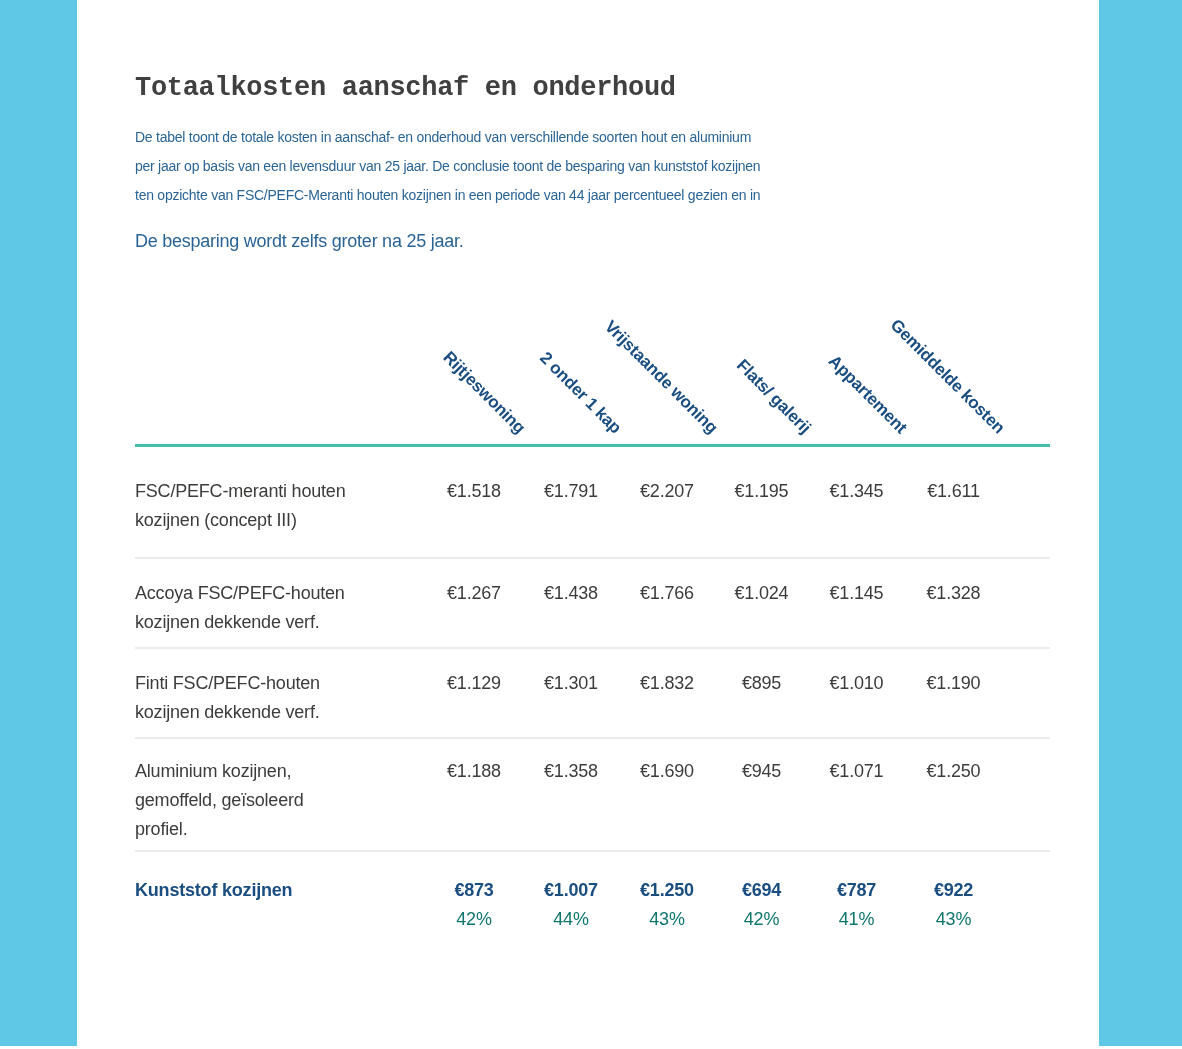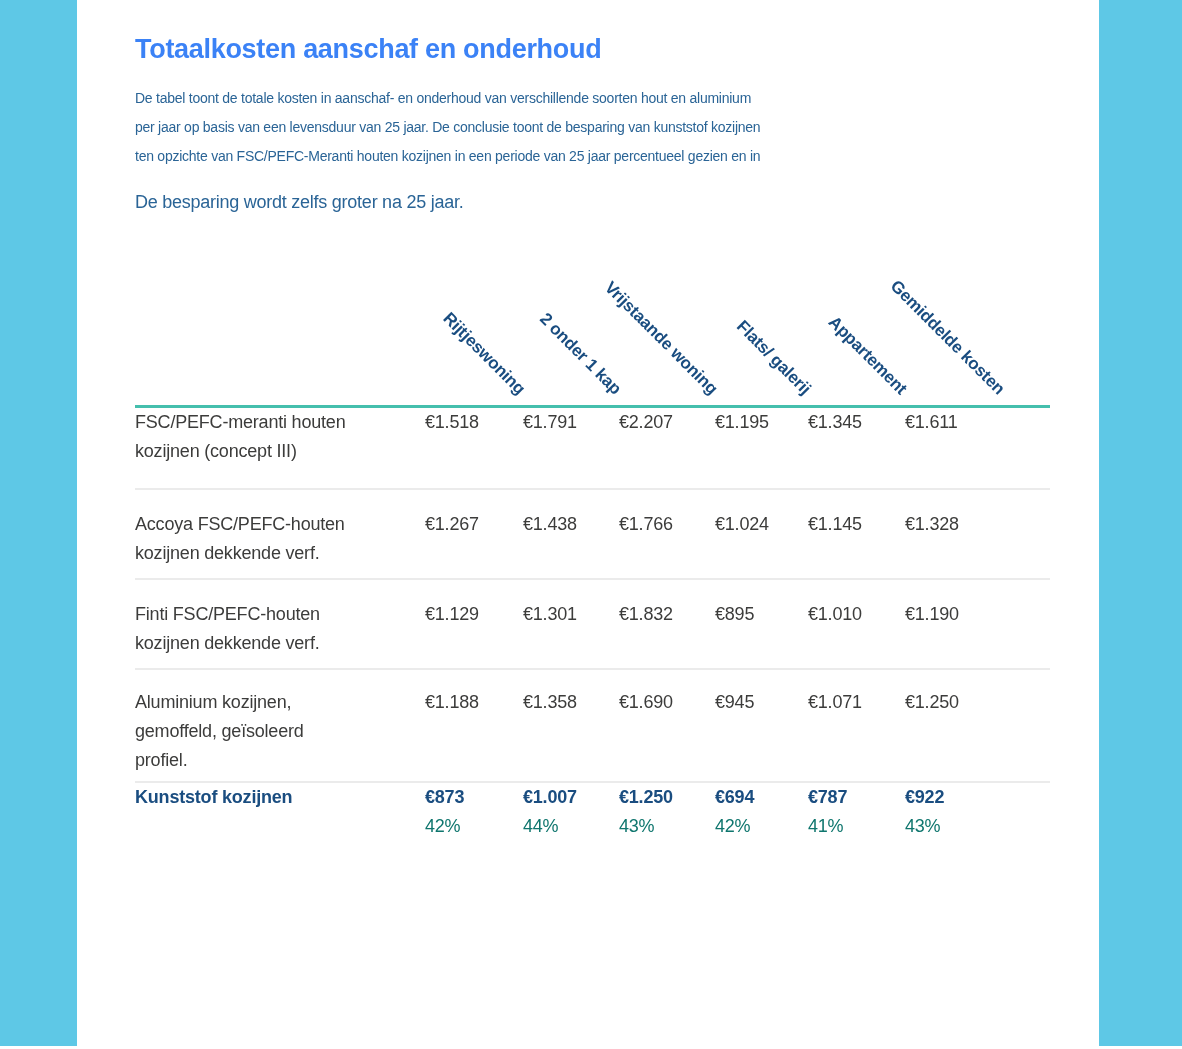--- a/index.html
+++ b/index.html
@@ -6,70 +6,70 @@
   html,body { width:1182px; height:1049px; background:#ffffff;
     font-family:"Liberation Sans", sans-serif; }
   .page { position:relative; width:1182px; height:1049px; background:#fff; overflow:hidden; }
 
   .side-bar { position:absolute; top:0; height:1046px; background:#5EC8E6; }
   .side-bar.left  { left:0; width:77px; }
   .side-bar.right { left:1099px; width:83px; }
 
   .content { position:absolute; left:135px; top:0; width:915px; }
 
-  h1.title { margin-top:33px; font-size:27px; line-height:33px; font-weight:bold;
-    color:#3b82f6; letter-spacing:-0.3px; }
+  h1.title { margin-top:72px; font-size:27px; line-height:33px; font-weight:bold;
+    color:#404040; letter-spacing:-0.3px;font-family:Liberation Mono, monospace; }
 
   .intro { margin-top:18px; }
   .intro .tline { font-size:14px; line-height:29px; color:#2A6496;
     letter-spacing:-0.25px; white-space:nowrap; }
   .note { margin-top:17px; font-size:18px; line-height:29px; color:#2A6496;
     letter-spacing:-0.25px; }
 
   .col-headers { position:relative; height:150px; margin-top:38px; }
   .col-headers .rot { position:absolute; bottom:6px; white-space:nowrap;
     transform:rotate(45deg); transform-origin:100% 100%;
     font-size:17px; font-weight:600; color:#1A4D80; letter-spacing:-0.2px; }
   .rot.c1 { right:535px; } .rot.c2 { right:439px; } .rot.c3 { right:343px; }
   .rot.c4 { right:250px; } .rot.c5 { right:153px; } .rot.c6 { right:56px; }
 
   .teal-line { height:3px; background:#45BFAD; }
 
   .trow { display:grid; grid-template-columns:290px 98px 96px 96px 93px 97px 97px;
     padding-right:48px; align-items:start; }
   .trow .cell { font-size:18px; line-height:29px; color:#3C3C3B; letter-spacing:-0.2px; }
-  .trow .val  { text-align:left; }
+  .trow .val  { text-align:center; }
   .trow.bordered { border-bottom:2px solid #EBEBEB; }
 
-  .trow.row-1 { padding-bottom:22px; }
+  .trow.row-1 { padding-top:30px; padding-bottom:22px; }
   .trow.row-2, .trow.row-3 { padding-top:20px; padding-bottom:10px; }
   .trow.row-4 { padding-top:18px; padding-bottom:6px; }
 
-  .trow.kunststof { }
+  .trow.kunststof { padding-top:24px; }
   .trow.kunststof .cell { color:#1A4D80; font-weight:bold; }
 
   .trow.besparing { padding-top:28px; }
   .trow.besparing .cell { color:#229BD8; font-weight:bold; }
 
   .trow.percents .cell { color:#0f766e; font-weight:normal; }
 </style>
 </head>
 <body>
 
 <div class="page">
   <div class="side-bar left"></div>
   <div class="side-bar right"></div>
 
   <main class="content">
     <h1 class="title">Totaalkosten aanschaf en onderhoud</h1>
 
     <div class="intro">
       <div class="tline">De tabel toont de totale kosten in aanschaf- en onderhoud van verschillende soorten hout en aluminium</div>
       <div class="tline">per jaar op basis van een levensduur van 25 jaar. De conclusie toont de besparing van kunststof kozijnen</div>
-      <div class="tline">ten opzichte van FSC/PEFC-Meranti houten kozijnen in een periode van 25 jaar percentueel gezien en in</div>
+      <div class="tline">ten opzichte van FSC/PEFC-Meranti houten kozijnen in een periode van 44 jaar percentueel gezien en in</div>
     </div>
 
     <p class="note">De besparing wordt zelfs groter na 25 jaar.</p>
 
     <div class="col-headers">
       <span class="rot c1">Rijtjeswoning</span>
       <span class="rot c2">2 onder 1 kap</span>
       <span class="rot c3">Vrijstaande woning</span>
       <span class="rot c4">Flats/ galerij</span>
       <span class="rot c5">Appartement</span>

